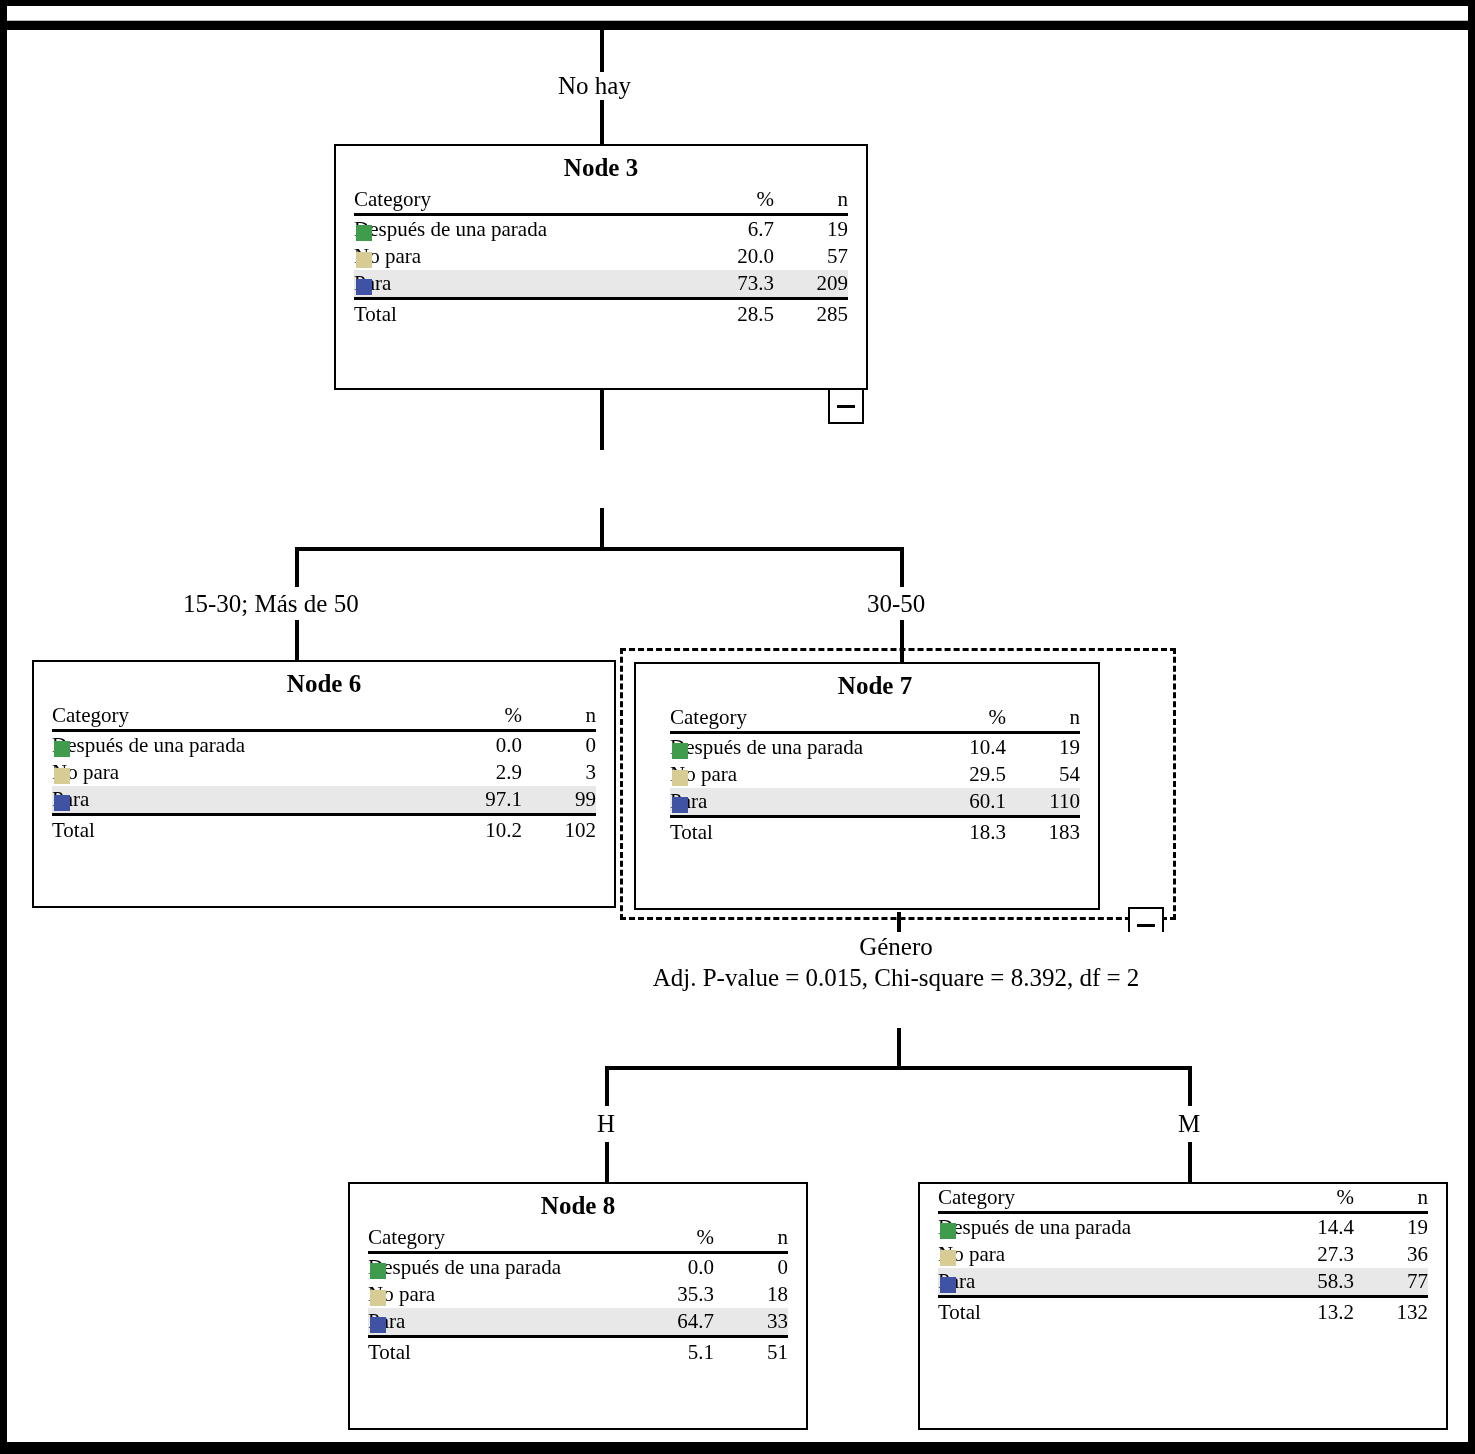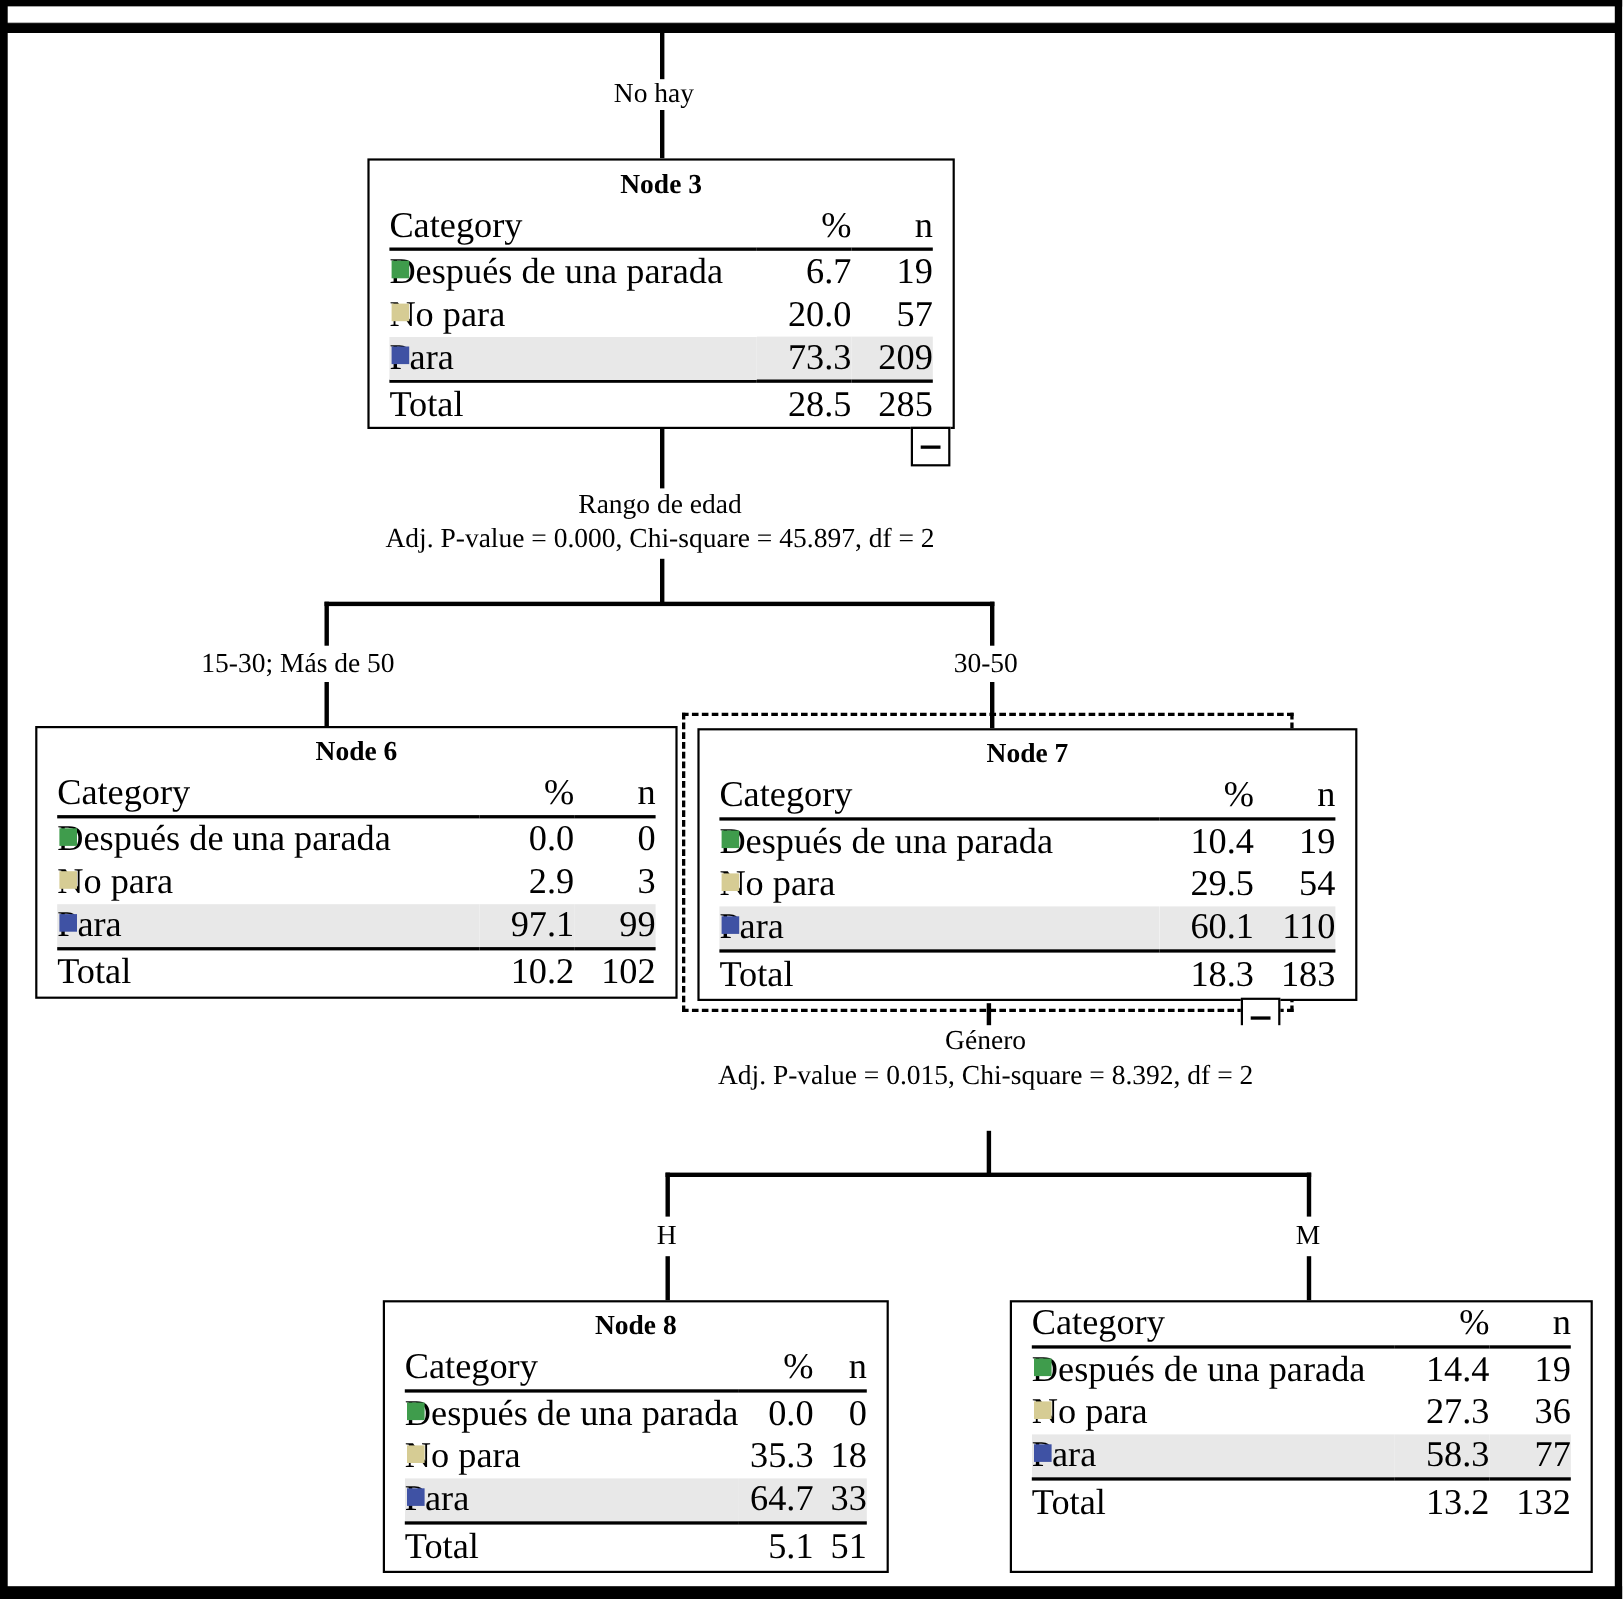--- a/index.html
+++ b/index.html
@@ -110,21 +110,21 @@
     font-weight: bold;
     font-size: 25px;
     padding-top: 8px;
     padding-bottom: 4px;
     color: #000000;
   }
   table.node-table {
     border-collapse: collapse;
     width: calc(100% - 36px);
     margin: 0 auto;
-    font-size: 33px;
+    font-size: 21px;
     color: #000000;
   }
   table.node-table td, table.node-table th {
     padding: 1px 0;
     font-weight: normal;
   }
   .th-row th {
     border-bottom: 3px solid #000000;
     padding-bottom: 2px;
   }
@@ -231,24 +231,20 @@
         <td class="total-label">Total</td>
         <td class="pct-cell">28.5</td>
         <td class="n-cell">285</td>
       </tr>
     </tbody>
       </table>
   </div>
   <div class="minus-btn" style="left:828px; top:388px;"></div>
 
   <div class="vline" style="left:600px; top:390px; height:60px;"></div>
-  <div class="split-label" style="left:300px; top:444px; width:600px;">
-    <div>Rango de edad</div>
-    <div>Adj. P-value = 0.000, Chi-square = 45.897, df = 2</div>
-  </div>
   <div class="vline" style="left:600px; top:508px; height:42px;"></div>
   <div class="hline" style="left:295px; top:547px; width:609px;"></div>
   <div class="vline" style="left:295px; top:547px; height:40px;"></div>
   <div class="vline" style="left:900px; top:547px; height:40px;"></div>
 
   <div class="edge-label" style="left:178px; top:590px;">15-30; Más de 50</div>
   <div class="edge-label" style="left:862px; top:590px;">30-50</div>
 
   <div class="vline" style="left:295px; top:620px; height:42px;"></div>
   <div class="vline" style="left:900px; top:620px; height:42px;"></div>
@@ -289,21 +285,21 @@
       <tr class="total-row">
         <td class="total-label">Total</td>
         <td class="pct-cell">10.2</td>
         <td class="n-cell">102</td>
       </tr>
     </tbody>
       </table>
   </div>
 
   <div class="node-selected-outline" style="left:620px; top:648px; width:556px; height:272px;"></div>
-  <div class="node" style="left:634px; top:662px; width:600px; height:248px;">
+  <div class="node" style="left:634px; top:662px; width:466px; height:248px;padding-left:16px;">
     <div class="node-title">Node 7</div>
     <table class="node-table">
       <tbody>
           <tr class="th-row">
         <th class="th-cat">Category</th>
         <th class="th-pct">%</th>
         <th class="th-n">n</th>
       </tr>
       <tr>
         <td class="cat-cell">

